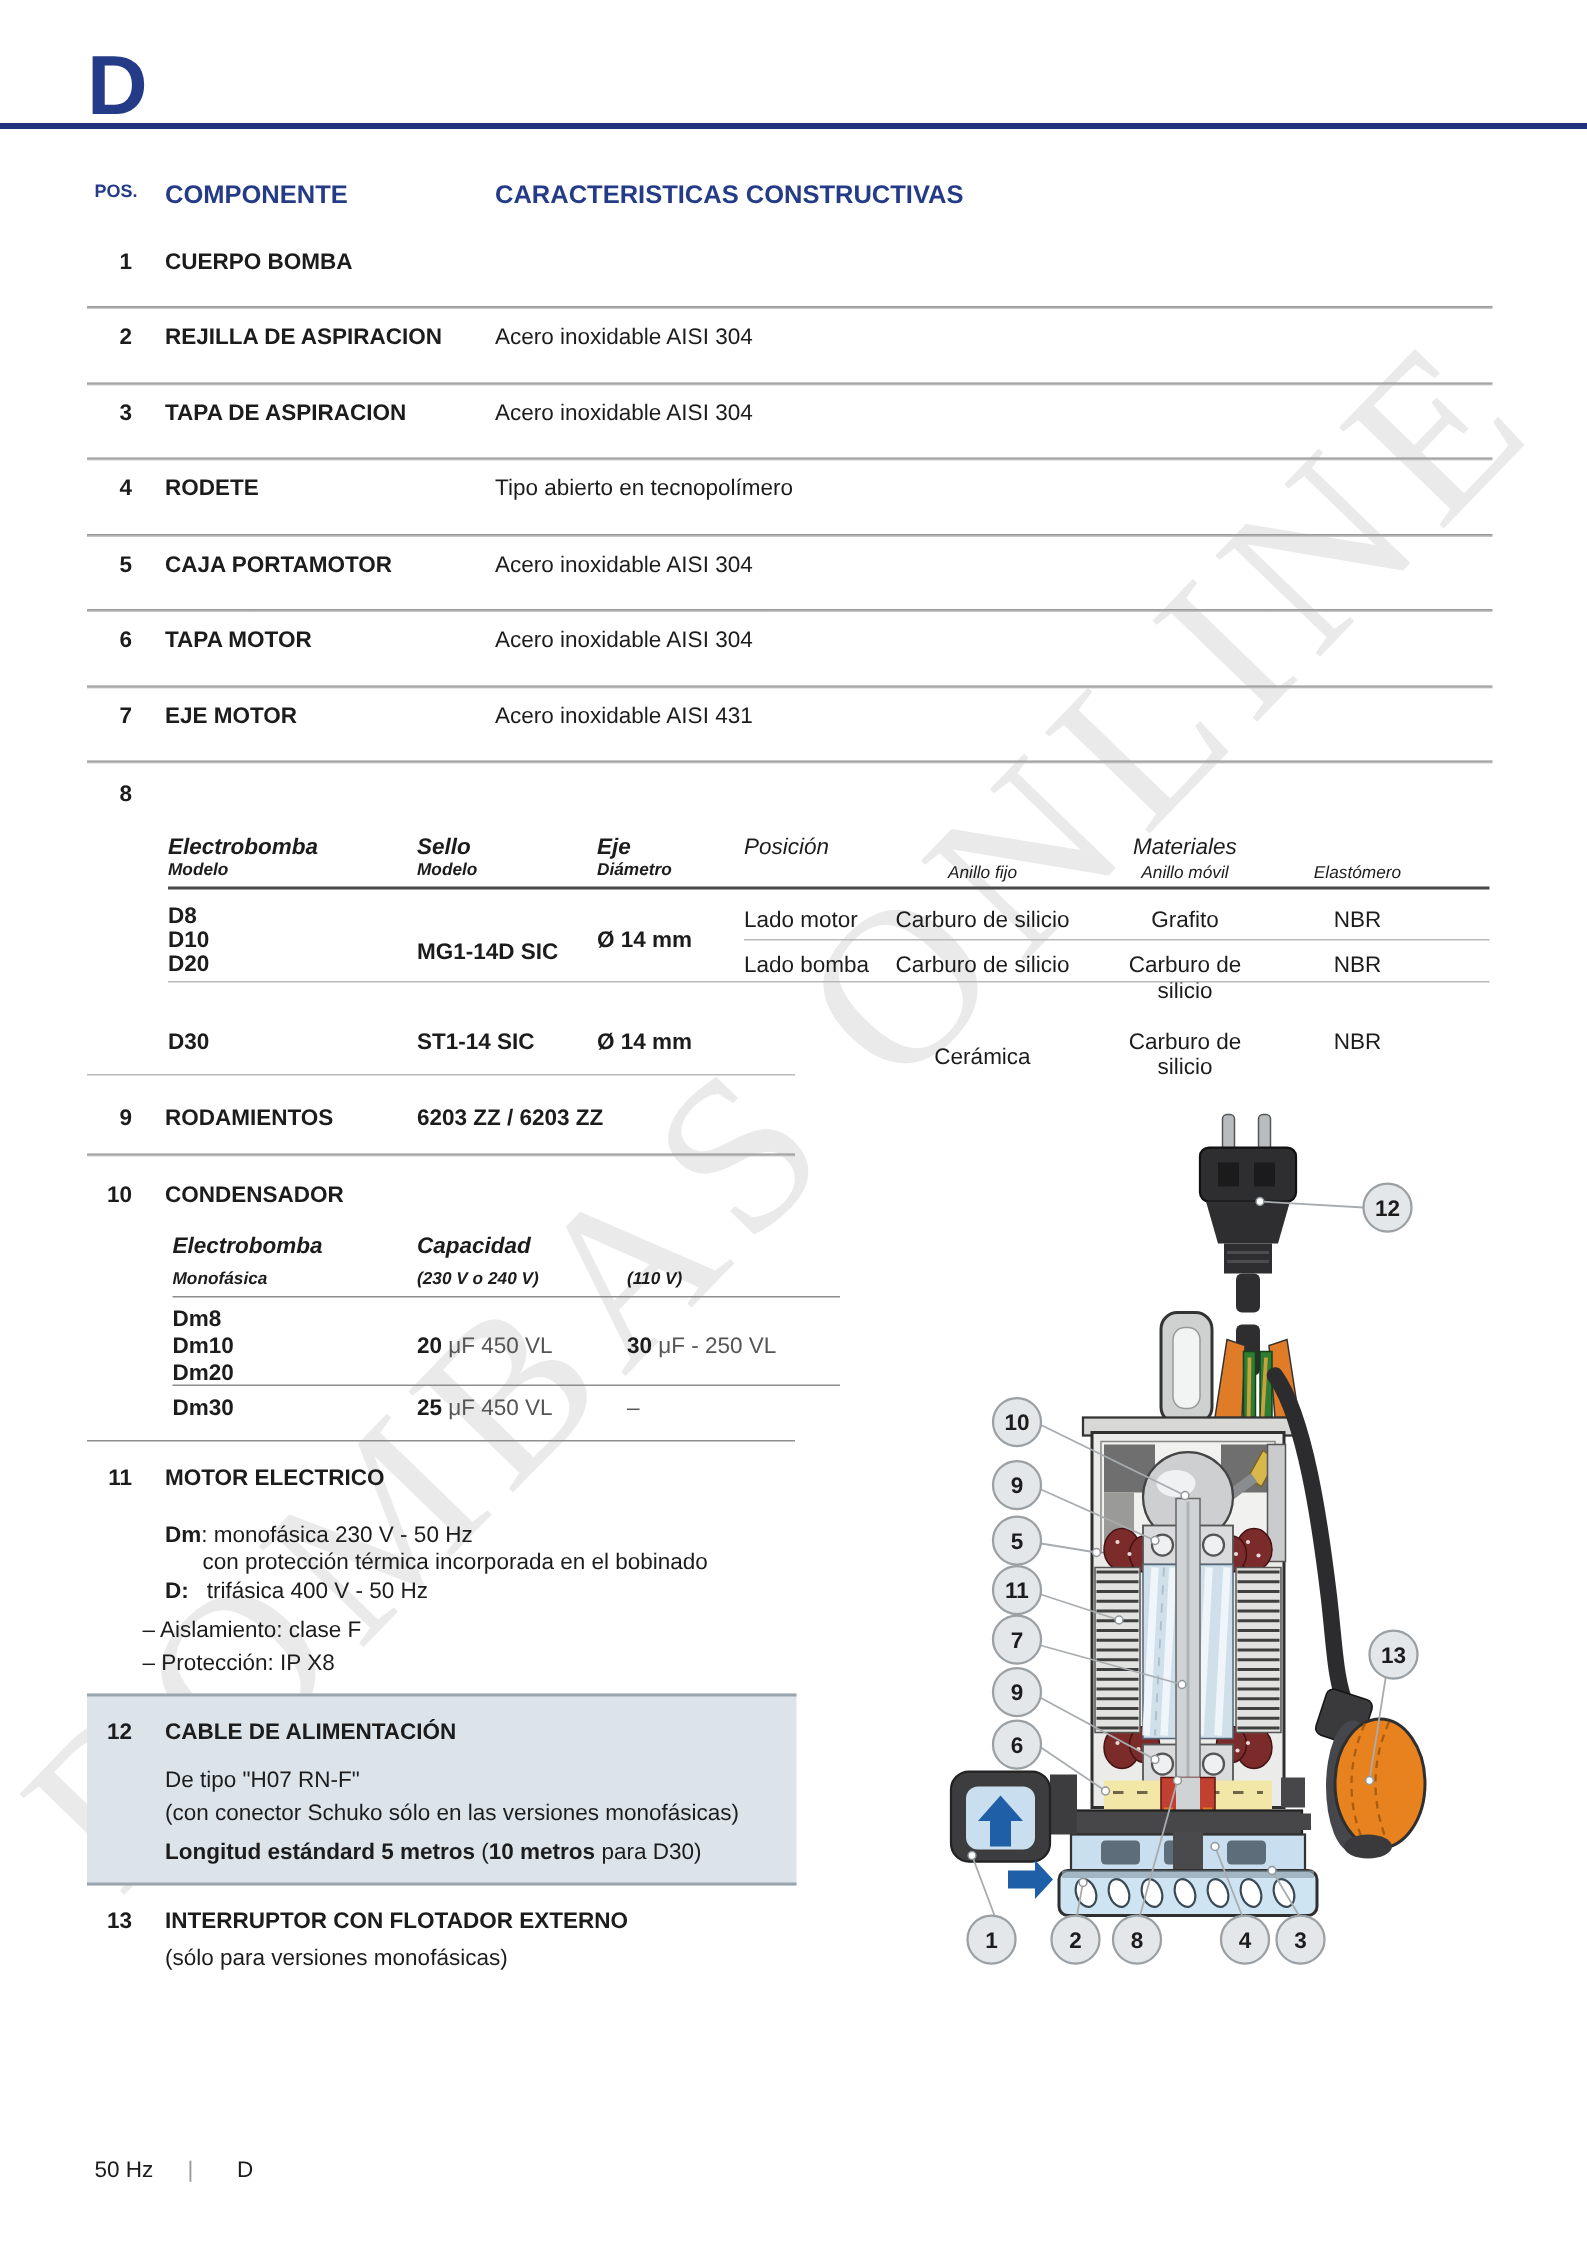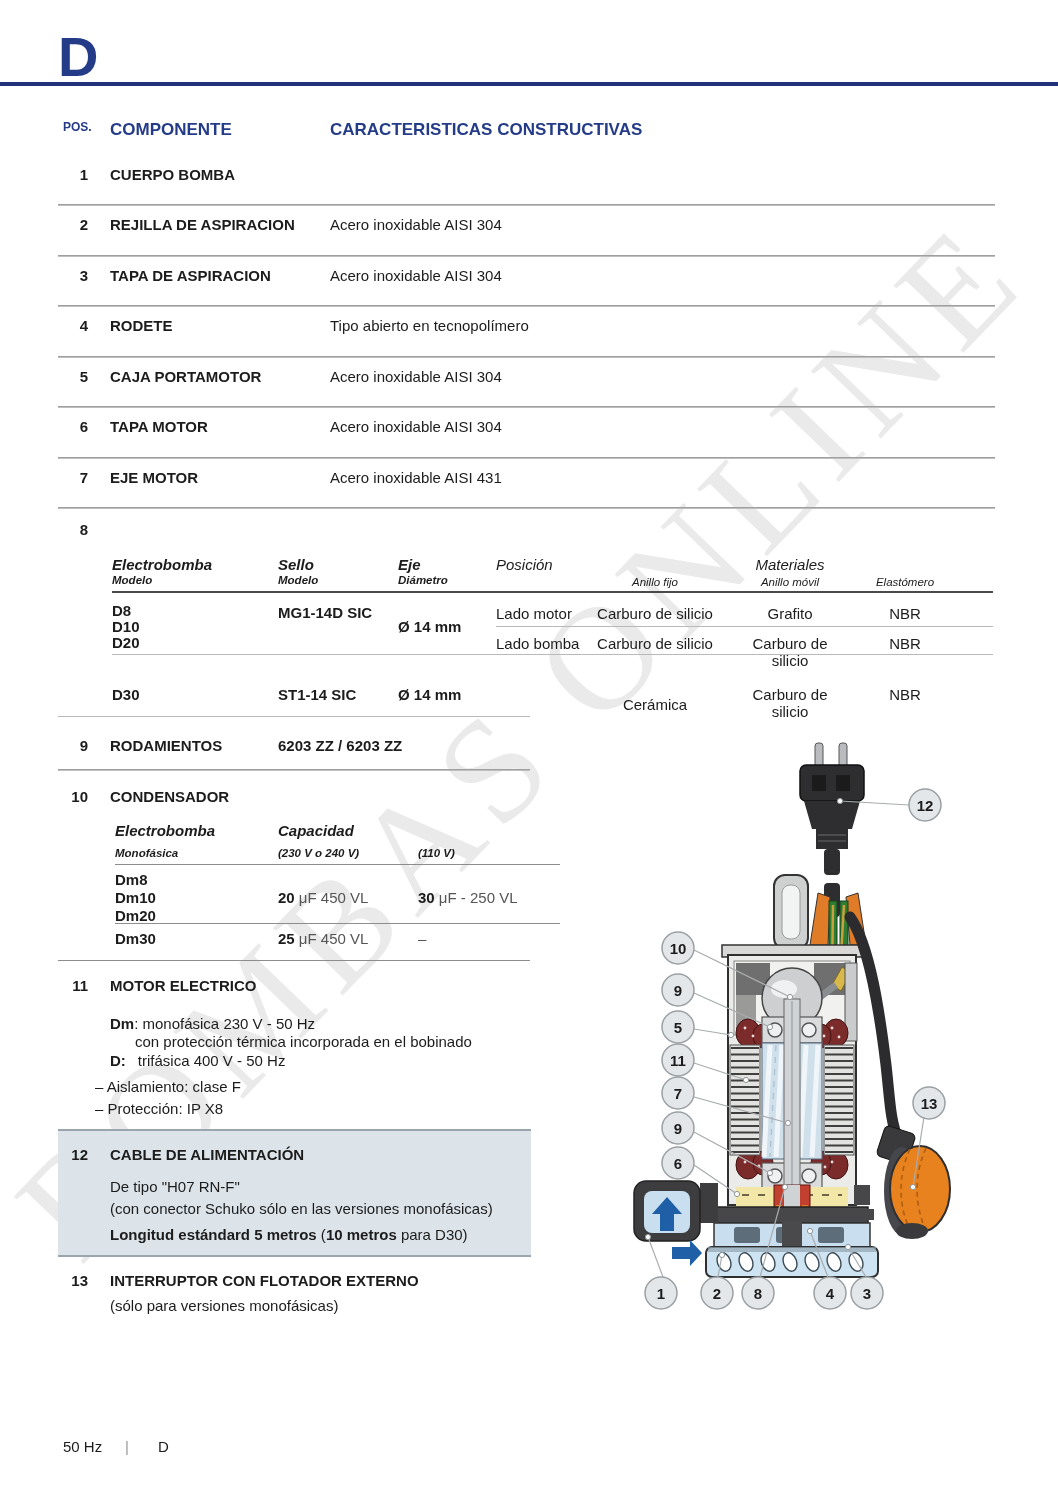--- a/index.html
+++ b/index.html
@@ -87,21 +87,21 @@
     <div class="abs i s15" style="left:384px;top:0;">Posición</div>
     <div class="abs i s12 ctr" style="left:493px;top:20px;width:100px;">Anillo fijo</div>
     <div class="abs i s15 ctr" style="left:628px;top:0;width:100px;">Materiales</div>
     <div class="abs i s12 ctr" style="left:628px;top:20px;width:100px;">Anillo móvil</div>
     <div class="abs i s12 ctr" style="left:743px;top:20px;width:100px;">Elastómero</div>
     <div class="hrd" style="left:0;top:35px;width:881px;"></div>
 
     <div class="abs b s15" style="left:0;top:46px;">D8</div>
     <div class="abs b s15" style="left:0;top:62px;">D10</div>
     <div class="abs b s15" style="left:0;top:78px;">D20</div>
-    <div class="abs b s15" style="left:166px;top:48px;">MG1-14D SIC</div>
+    <div class="abs b s15" style="left:166px;top:70px;">MG1-14D SIC</div>
     <div class="abs b s15" style="left:286px;top:62px;">Ø 14 mm</div>
 
     <div class="abs s15" style="left:384px;top:49px;">Lado motor</div>
     <div class="abs s15 ctr" style="left:483px;top:49px;width:120px;">Carburo de silicio</div>
     <div class="abs s15 ctr" style="left:628px;top:49px;width:100px;">Grafito</div>
     <div class="abs s15 ctr" style="left:743px;top:49px;width:100px;">NBR</div>
     <div class="hrl" style="left:384px;top:70px;width:497px;"></div>
     <div class="abs s15" style="left:384px;top:79px;">Lado bomba</div>
     <div class="abs s15 ctr" style="left:483px;top:79px;width:120px;">Carburo de silicio</div>
     <div class="abs s15 ctr" style="left:628px;top:79px;width:100px;">Carburo de silicio</div>

